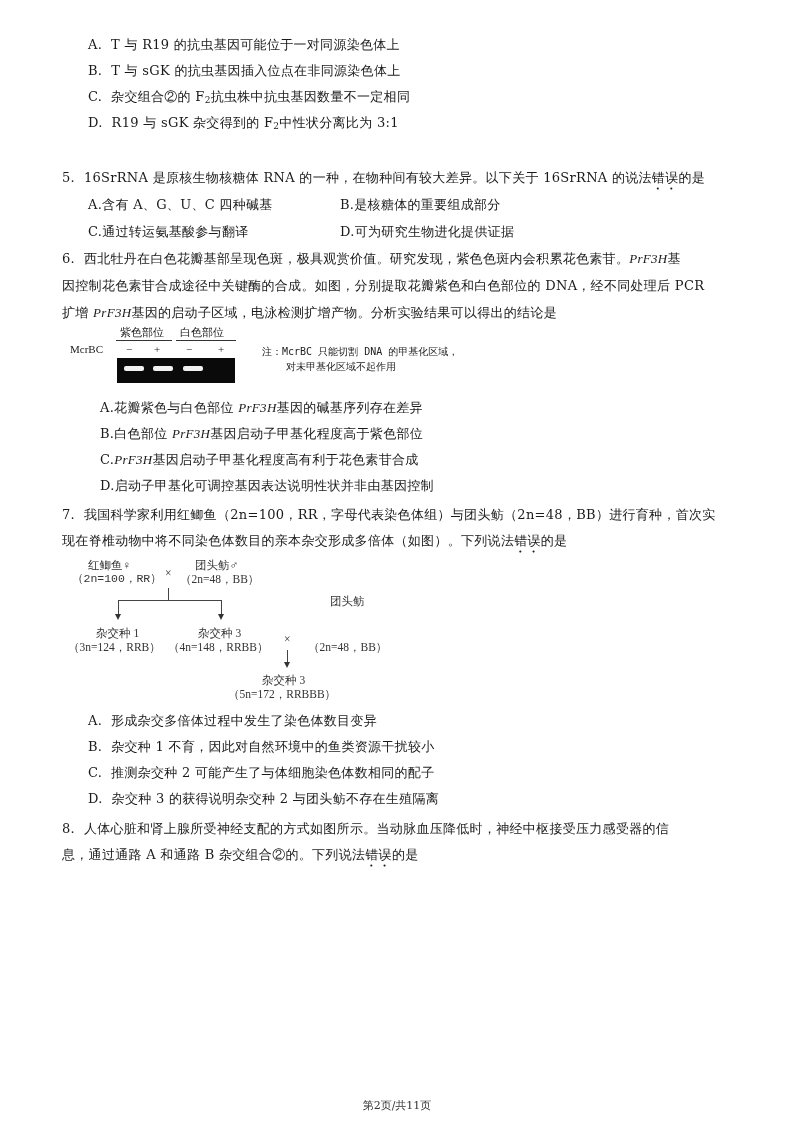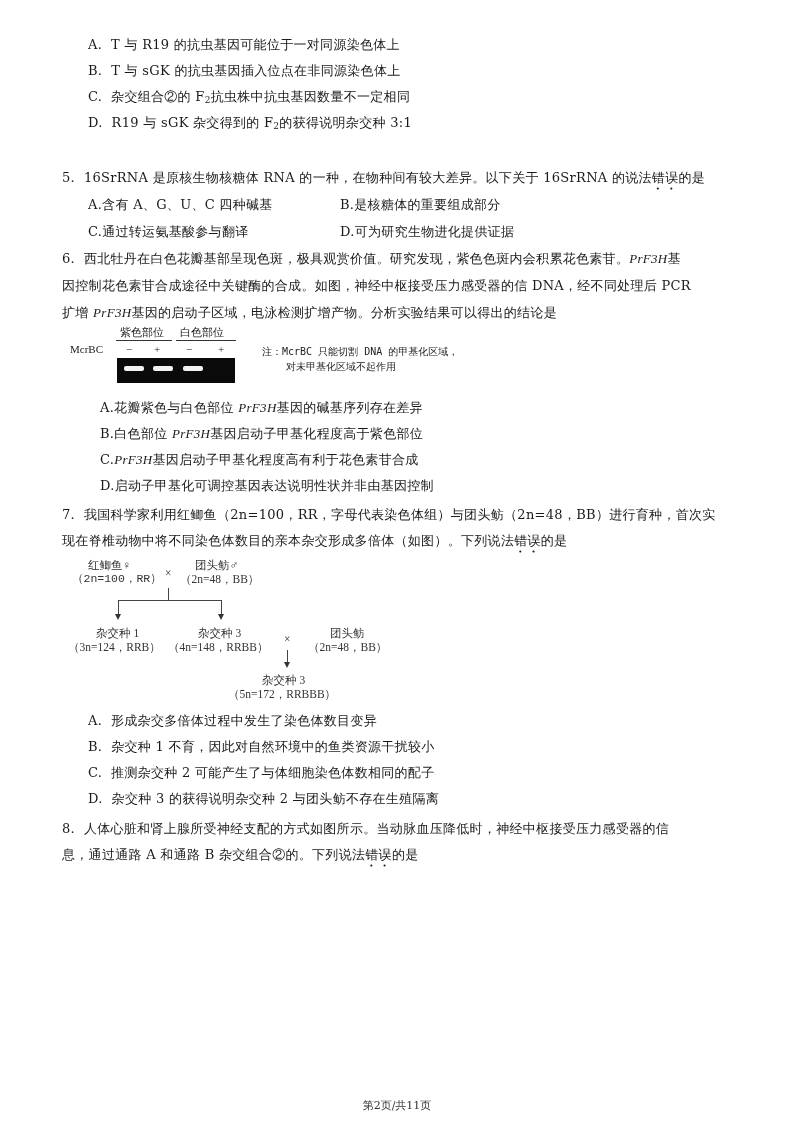--- a/index.html
+++ b/index.html
@@ -37,35 +37,35 @@
 <div class="line opt-a" style="top:36px">
   <span>A.</span>&nbsp;&nbsp;<span>T 与 R19 的抗虫基因可能位于一对同源染色体上</span>
 </div>
 <div class="line opt-a" style="top:62px">
   <span>B.</span>&nbsp;&nbsp;<span>T 与 sGK 的抗虫基因插入位点在非同源染色体上</span>
 </div>
 <div class="line opt-a" style="top:88px">
   <span>C.</span>&nbsp;&nbsp;<span>杂交组合②的 F</span><span class="sub">2</span><span>抗虫株中抗虫基因数量不一定相同</span>
 </div>
 <div class="line opt-a" style="top:114px">
-  <span>D.</span>&nbsp;&nbsp;<span>R19 与 sGK 杂交得到的 F</span><span class="sub">2</span><span>的获得说明杂交种 3:1</span>
+  <span>D.</span>&nbsp;&nbsp;<span>R19 与 sGK 杂交得到的 F</span><span class="sub">2</span><span>中性状分离比为 3:1</span>
 </div>
 
 <div class="line q" style="top:169px">
   <span>5.</span>&nbsp;&nbsp;<span>16SrRNA 是原核生物核糖体 RNA 的一种，在物种间有较大差异。以下关于 16SrRNA 的说法</span><span class="emph">错误</span><span>的是</span>
 </div>
 <div class="line opt-a" style="top:196px">A.含有 A、G、U、C 四种碱基</div>
 <div class="line col2" style="top:196px">B.是核糖体的重要组成部分</div>
 <div class="line opt-a" style="top:223px">C.通过转运氨基酸参与翻译</div>
 <div class="line col2" style="top:223px">D.可为研究生物进化提供证据</div>
 
 <div class="line q" style="top:250px">
   <span>6.</span>&nbsp;&nbsp;<span>西北牡丹在白色花瓣基部呈现色斑，极具观赏价值。研究发现，紫色色斑内会积累花色素苷。</span><span class="ital">PrF3H</span><span>基</span>
 </div>
-<div class="line q" style="top:277px">因控制花色素苷合成途径中关键酶的合成。如图，神经中枢接受压力感受器的信 DNA，经不同处理后 PCR</div>
+<div class="line q" style="top:277px">因控制花色素苷合成途径中关键酶的合成。如图，分别提取花瓣紫色和白色部位的 DNA，经不同处理后 PCR</div>
 <div class="line q" style="top:304px">
   <span>扩增 </span><span class="ital">PrF3H</span><span>基因的启动子区域，电泳检测扩增产物。分析实验结果可以得出的结论是</span>
 </div>
 
 <div class="gel-wrap">
   <span class="gel-label" style="left:52px; top:0px;">紫色部位</span>
   <div class="gel-underline" style="left:48px; top:14px; width:56px;"></div>
   <span class="gel-label" style="left:112px; top:0px;">白色部位</span>
   <div class="gel-underline" style="left:108px; top:14px; width:60px;"></div>
   <span class="gel-label" style="left:2px; top:17px;">McrBC</span>
@@ -114,21 +114,21 @@
   <div class="dg-line" style="left:118px; top:600px; width:1px; height:16px;"></div>
   <div class="arrow-down" style="left:115px; top:614px;"></div>
   <div class="dg-line" style="left:221px; top:600px; width:1px; height:16px;"></div>
   <div class="arrow-down" style="left:218px; top:614px;"></div>
 
   <span class="dg" style="left:96px; top:626px;">杂交种 1</span>
   <span class="dg" style="left:68px; top:640px;">（3n=124，RRB）</span>
   <span class="dg" style="left:198px; top:626px;">杂交种 3</span>
   <span class="dg" style="left:168px; top:640px;">（4n=148，RRBB）</span>
   <span class="dg" style="left:284px; top:632px;">×</span>
-  <span class="dg" style="left:330px; top:626px;">团头鲂</span>
+  <span class="dg" style="left:330px; top:594px;">团头鲂</span>
   <span class="dg" style="left:308px; top:640px;">（2n=48，BB）</span>
 
   <div class="dg-line" style="left:287px; top:650px; width:1px; height:14px;"></div>
   <div class="arrow-down" style="left:284px; top:662px;"></div>
 
   <span class="dg" style="left:262px; top:673px;">杂交种 3</span>
   <span class="dg" style="left:228px; top:687px;">（5n=172，RRBBB）</span>
 </div>
 
 <div class="line opt-a" style="top:712px">

